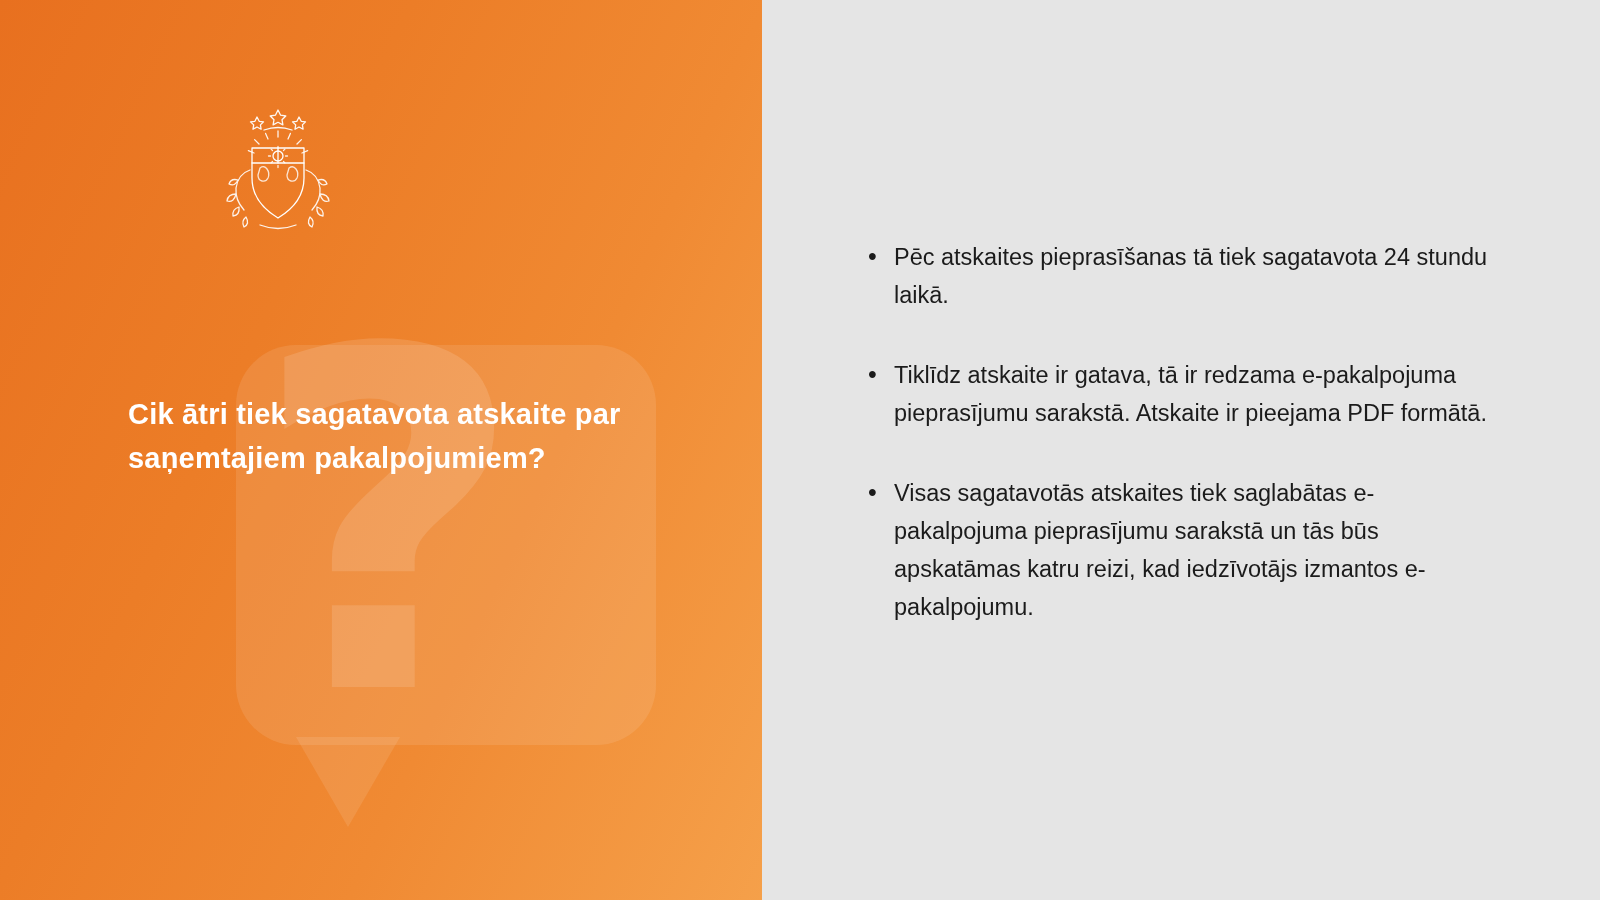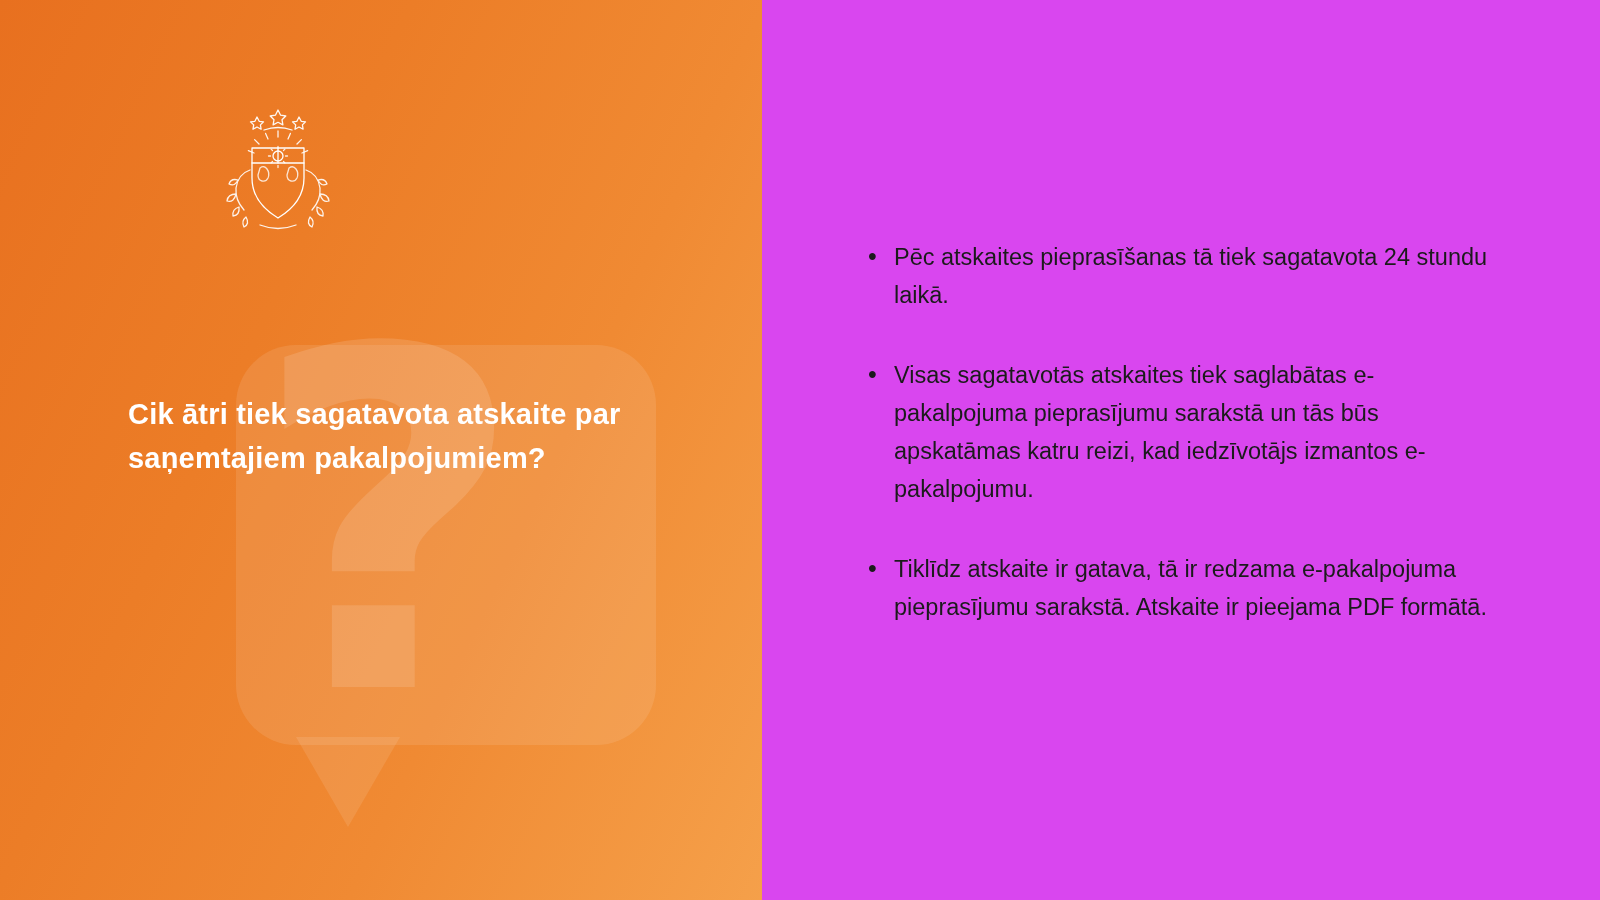--- a/index.html
+++ b/index.html
@@ -97,21 +97,21 @@
     font-weight: 700;
     line-height: 1.52;
     letter-spacing: 0.2px;
   }
 
   
   .right-panel {
     position: relative;
     flex: 1 1 auto;
     height: 900px;
-    background: #d946ef;
+    background: #e5e5e5;
   }
   .bullet-list {
     position: absolute;
     left: 102px;
     top: 238px;
     width: 640px;
     margin: 0;
     padding: 0;
     list-style: none;
   }
@@ -189,18 +189,18 @@
         </g>
       </svg>
     </div>
 
     <div class="headline">Cik ātri tiek sagatavota atskaite par saņemtajiem pakalpojumiem?</div>
   </div>
 
   <div class="right-panel">
     <ul class="bullet-list">
       <li class="bullet-item">Pēc atskaites pieprasīšanas tā tiek sagatavota 24 stundu laikā.</li>
+      <li class="bullet-item">Tiklīdz atskaite ir gatava, tā ir redzama e-pakalpojuma pieprasījumu sarakstā. Atskaite ir pieejama PDF formātā.</li>
       <li class="bullet-item">Visas sagatavotās atskaites tiek saglabātas e-pakalpojuma pieprasījumu sarakstā un tās būs apskatāmas katru reizi, kad iedzīvotājs izmantos e-pakalpojumu.</li>
-      <li class="bullet-item">Tiklīdz atskaite ir gatava, tā ir redzama e-pakalpojuma pieprasījumu sarakstā. Atskaite ir pieejama PDF formātā.</li>
     </ul>
   </div>
 
 </div>
 
 </body></html>

